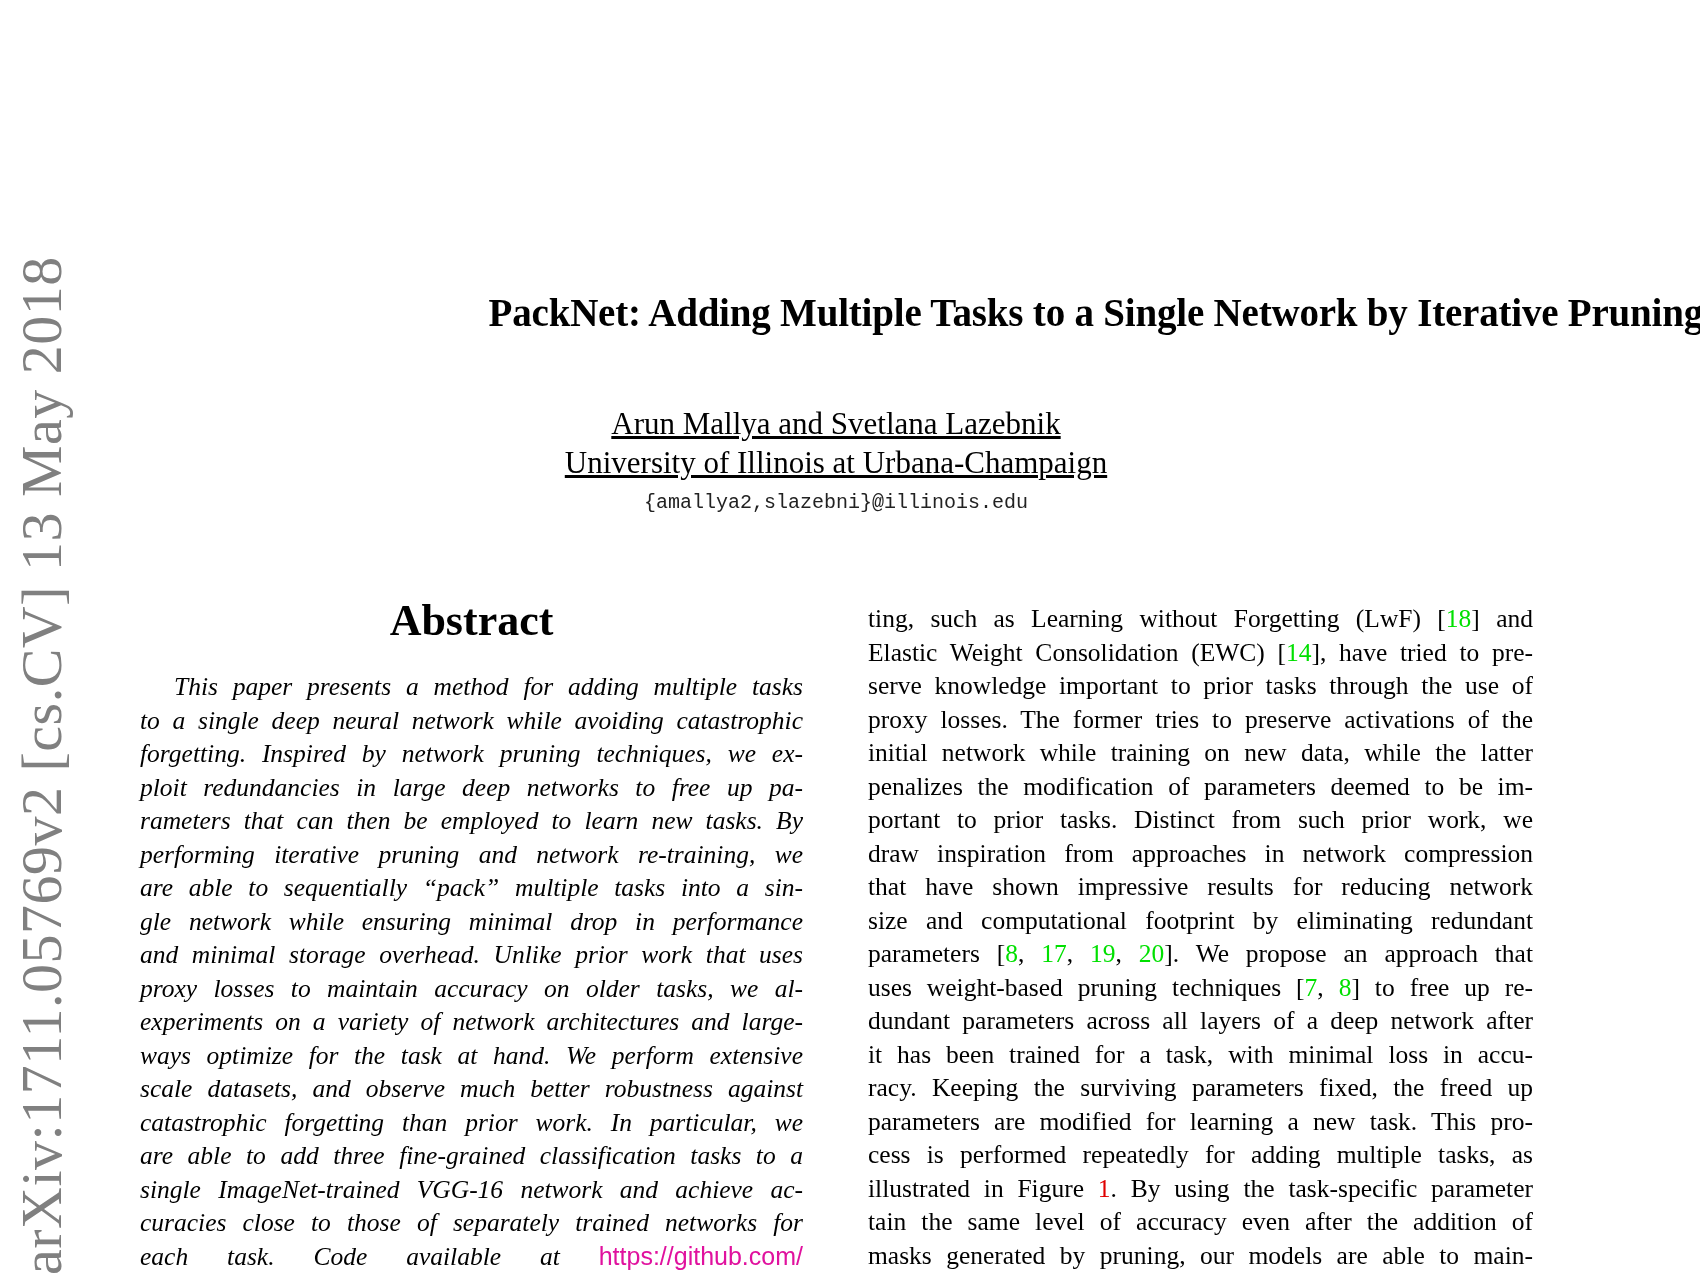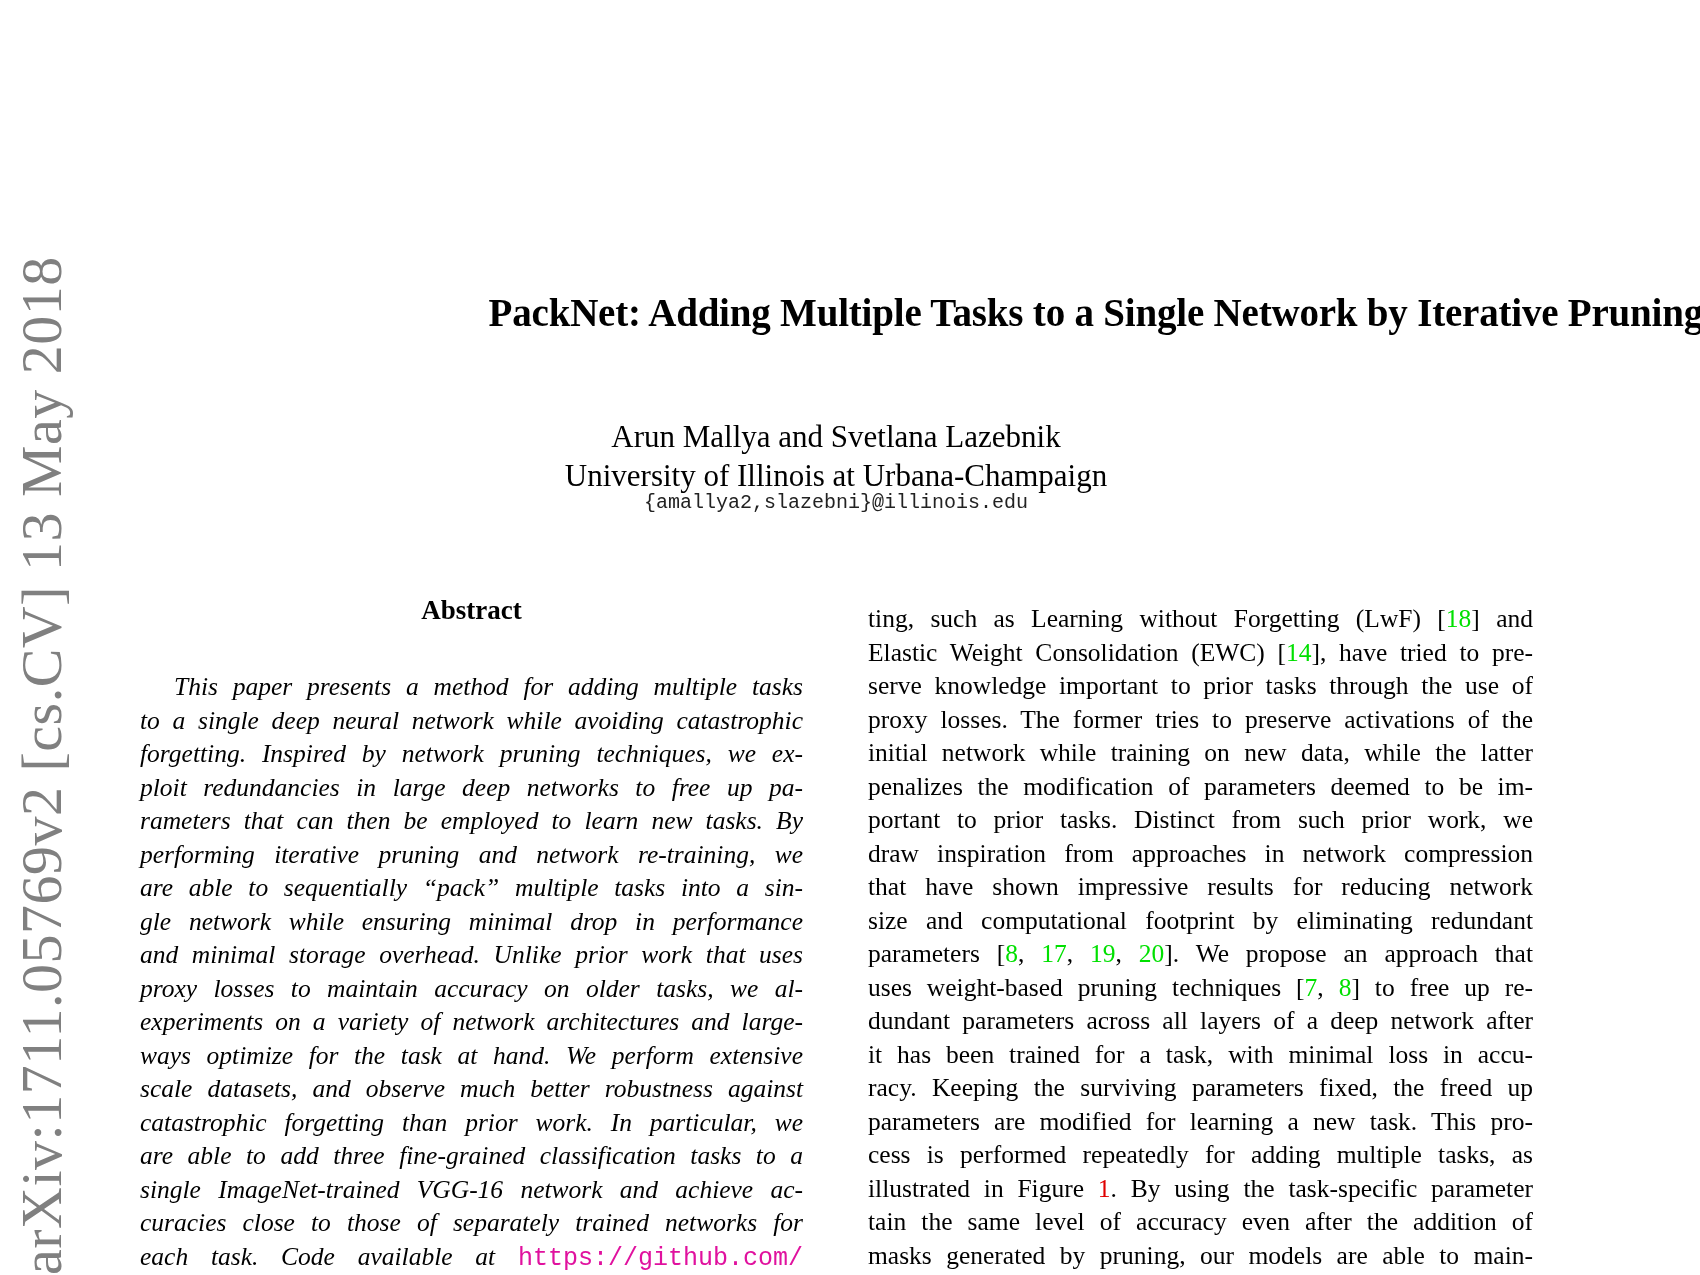--- a/index.html
+++ b/index.html
@@ -1,31 +1,31 @@
 <!DOCTYPE html>
 <html><head>
 <meta charset="utf-8">
 <style>
   html, body { margin:0; padding:0; background:#ffffff; }
   body { width:1700px; height:1275px; position:relative; overflow:hidden;
          font-family:"Liberation Serif", "DejaVu Serif", serif; color:#000; }
   .title { position:absolute; left:0; width:1672px; top:290px; text-align:right;
            font-weight:bold; font-size:39px; letter-spacing:-0.2px;padding-left:31px; }
-  .authors { position:absolute; left:0; width:1672px; top:417px; text-align:center; font-size:31px; line-height:39px; }
+  .authors { position:absolute; left:0; width:1672px; top:404px; text-align:center; font-size:31px; line-height:39px;text-decoration:underline; }
   .email { position:absolute; left:0; width:1672px; top:491px; text-align:center;
            font-family:"Liberation Mono", "DejaVu Sans Mono", monospace; font-size:20px; color:#222; }
   .arxiv { position:absolute; left:8px; top:1275px; transform-origin:0 0; transform:rotate(-90deg);
            font-size:58px; color:#808080; white-space:nowrap; letter-spacing:0.5px; }
   .abstract-heading { position:absolute; left:140px; width:663px; top:595px; text-align:center;
-                      font-weight:bold; font-size:27px; }
+                      font-weight:bold; font-size:44px; }
   .abs-text { position:absolute; left:140px; width:663px; top:670px; font-style:italic;
               font-size:25.5px; line-height:33.5px; text-align:justify; }
   .abs-line, .r-line { display:block; white-space:nowrap; text-align:justify; text-align-last:justify; height:33.5px; }
   .abs-line.first { text-indent:34px; }
-  .link { color:#e0119e; font-family:Liberation Mono, monospace; font-style:normal; font-size:25px; }
+  .link { color:#e0119e; font-family:Liberation Sans, sans-serif; font-style:normal; font-size:25px; }
   .r-text { position:absolute; left:868px; width:665px; top:602px; font-size:25.5px; line-height:33.5px; }
   .cite { color:#00e000; }
   .figref { color:#e00000; }
 </style>
 </head>
 <body>
 
 <div class="arxiv">arXiv:1711.05769v2  [cs.CV]  13 May 2018</div>
 
 <div class="title">PackNet: Adding Multiple Tasks to a Single Network by Iterative Pruning</div>

